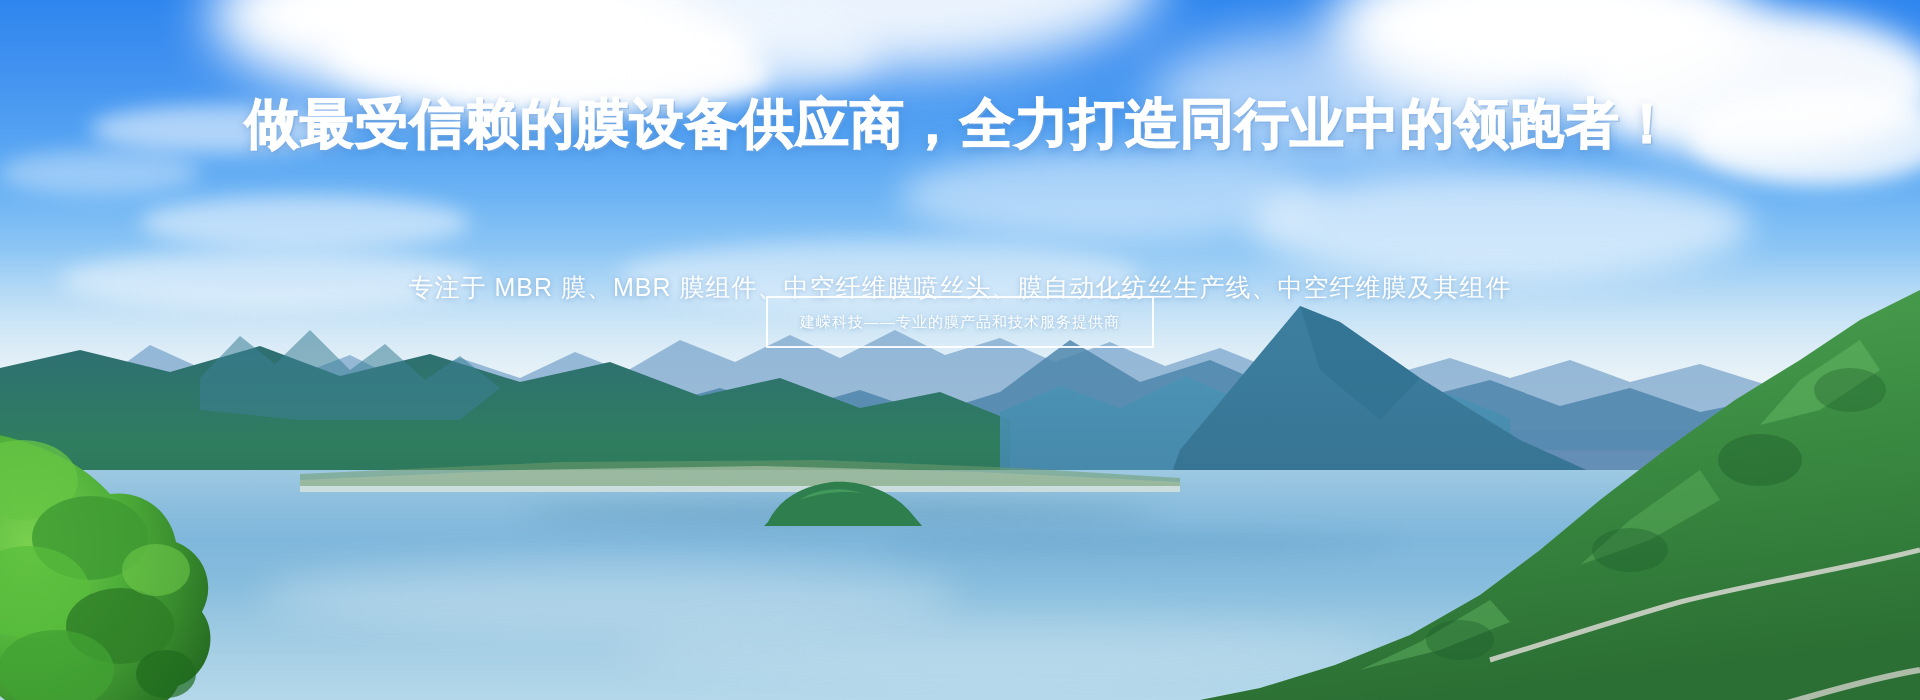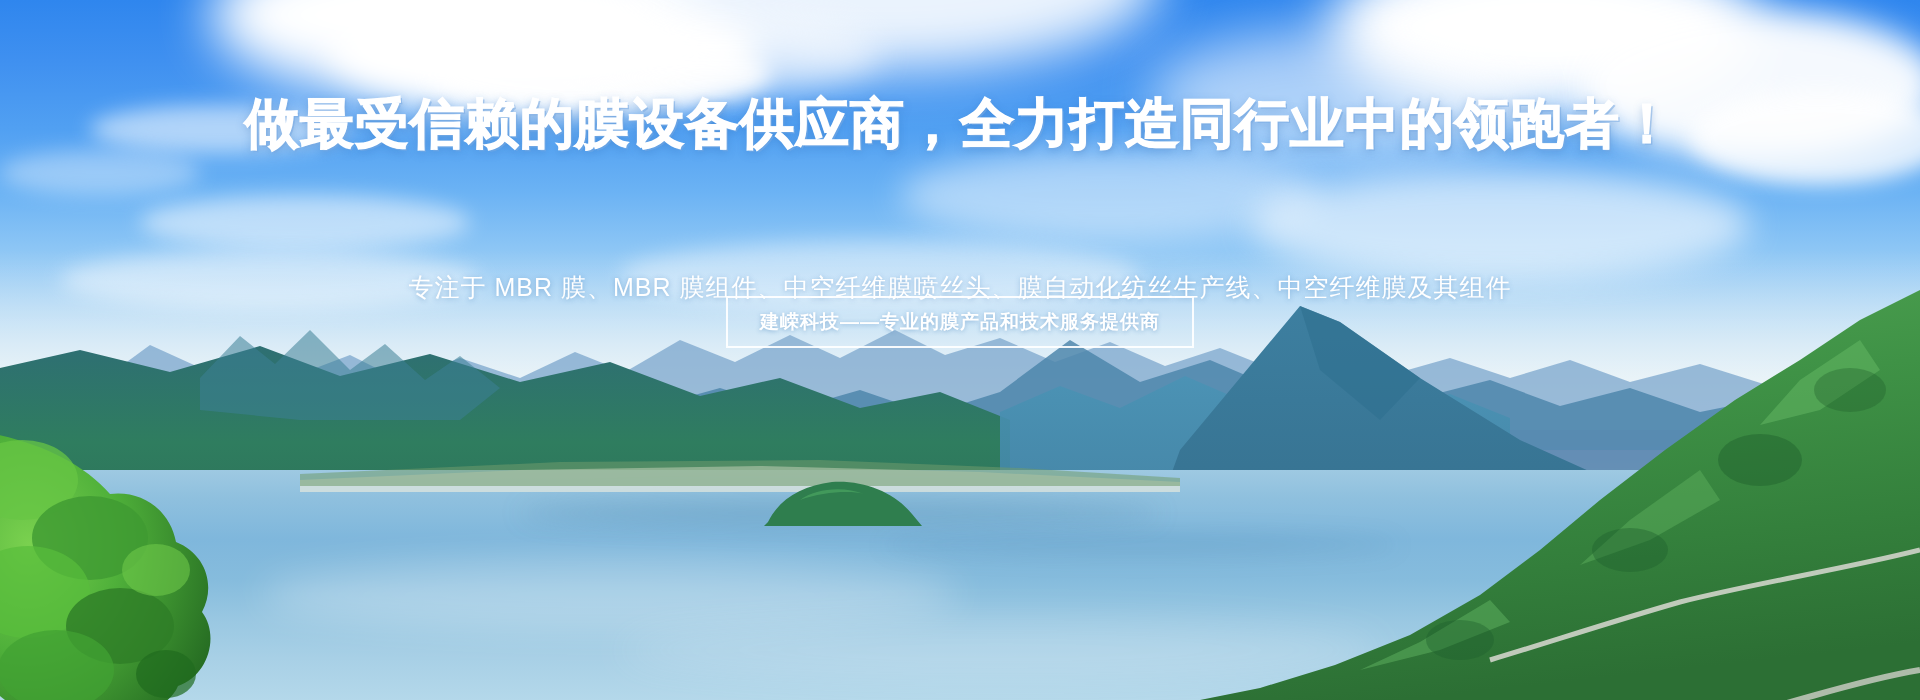--- a/index.html
+++ b/index.html
@@ -104,29 +104,28 @@
     margin-top:44px;
   }
   .tagbox-wrap{
     position:absolute;left:0;top:296px;width:1920px;
     text-align:center;
   }
   .tagbox{
     display:inline-block;
     border:2px solid rgba(255,255,255,.92);
     padding:11px 32px;
-    font-size:19px;
+    font-size:15px;
     line-height:26px;
     color:#ffffff;
     letter-spacing:1px;
     text-shadow:0 1px 4px rgba(60,120,180,.45);
     white-space:nowrap;
     pointer-events:auto;
     background:rgba(255,255,255,.02);
-    font-weight:bold;
   }
 </style>
 </head>
 <body>
 
 <div class="banner">
 
   <div class="sky"></div>
 
   <div class="cloud h" style="left:210px;top:-70px;width:480px;height:170px;"></div>

